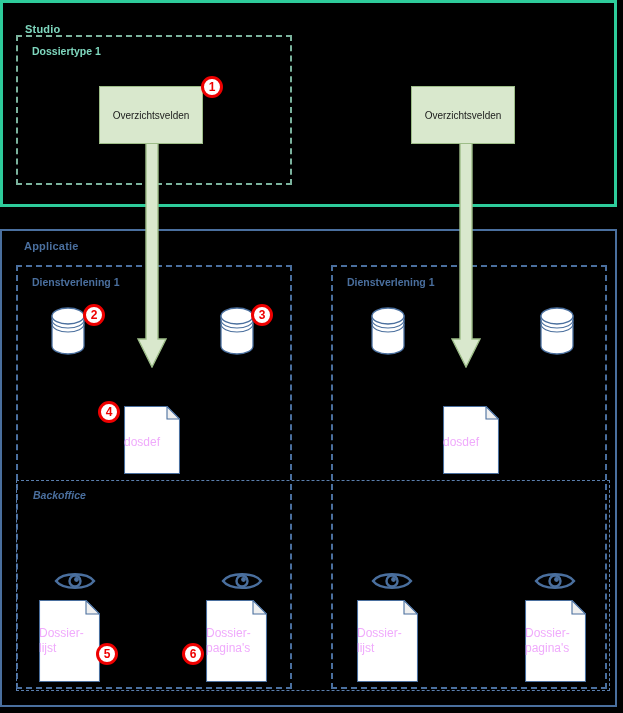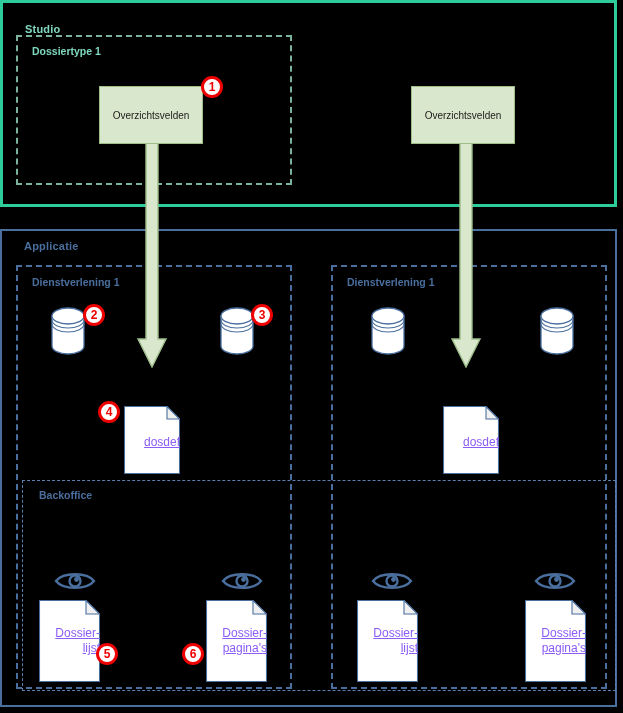--- a/index.html
+++ b/index.html
@@ -82,26 +82,25 @@
   
   .cyl { position: absolute; }
   .cyl svg { display: block; }
 
   
   .doc { position: absolute; }
   .doc svg { display: block; }
   .doc-label {
     position: absolute;
     left: 0; right: 0;
-    text-align: right;
+    text-align: left;
     font-size: 12px;
-    color: #8b5cf6;
+    color: #f0abfc;
     line-height: 14px;
     pointer-events: none;
-    text-decoration: underline;
   }
 
   
   .eye { position: absolute; }
   .eye svg { display: block; }
 
   
   .badge {
     position: absolute;
     width: 22px; height: 22px;
@@ -141,21 +140,21 @@
   </div>
 
   <div class="abs lane-dashed-blue" style="left:16px; top:265px; width:276px; height:424px;">
     <div class="lane-title lane-title-blue" style="left:14px; top:9px;">Dienstverlening 1</div>
   </div>
 
   <div class="abs lane-dashed-blue" style="left:331px; top:265px; width:276px; height:424px;">
     <div class="lane-title lane-title-blue" style="left:14px; top:9px;">Dienstverlening 1</div>
   </div>
 
-  <div class="abs lane-dashed-blue-thin" style="left:22px; top:480px; width:594px; height:211px; z-index:5;">
+  <div class="abs lane-dashed-blue-thin" style="left:16px; top:480px; width:594px; height:211px; z-index:5;font-style:italic;">
     <div class="lane-title lane-title-blue" style="left:16px; top:8px;">Backoffice</div>
   </div>
 
   <div class="arrow-wrap" style="left:137px; top:143px; z-index:10;">
     <svg width="30" height="225" viewBox="0 0 30 225">
       <polygon points="9,0 21,0 21,196 29,196 15,224 1,196 9,196" fill="#d9e8cd" stroke="#9dbd88" stroke-width="1.4"></polygon>
     </svg>
   </div>
 
   <div class="arrow-wrap" style="left:451px; top:143px; z-index:10;">

